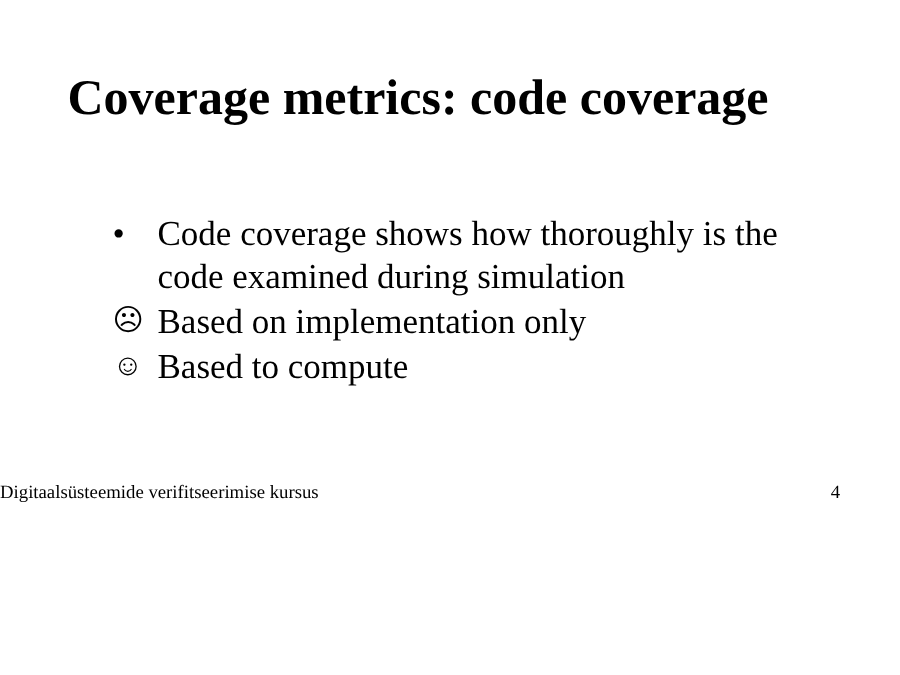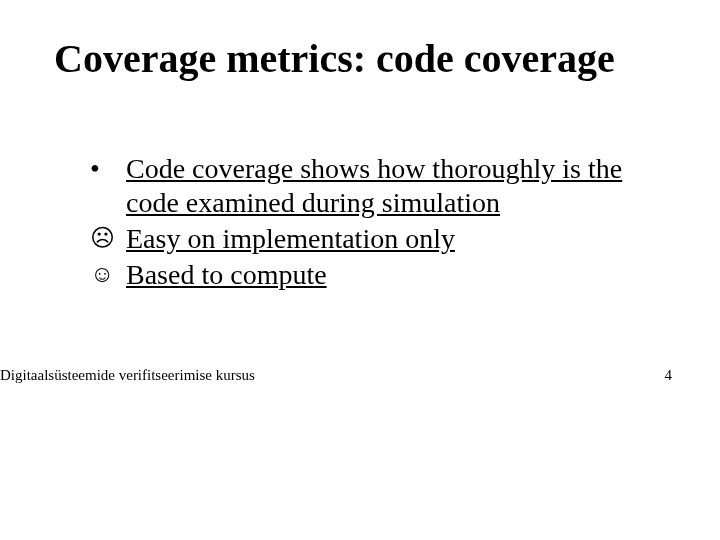--- a/index.html
+++ b/index.html
@@ -10,20 +10,21 @@
     background: #ffffff;
     font-family: "Times New Roman", Times, serif;
     color: #000000;
     overflow: hidden;
   }
   .slide {
     position: relative;
     width: 720px;
     height: 412px;
     box-sizing: border-box;
+    margin-top: 19px;
   }
   .title {
     position: absolute;
     top: 36px;
     left: 54px;
     right: 54px;
     font-size: 40px;
     font-weight: bold;
     line-height: 1.15;
   }
@@ -49,21 +50,20 @@
     font-size: 28px;
     line-height: 1.22;
   }
   .face {
     font-family: "Segoe UI Symbol", "Arial Unicode MS", sans-serif;
     font-size: 24px;
     line-height: 1.35;
   }
   .bullet-text {
     flex: 1 1 auto;
-    text-decoration: underline;
   }
   .footer-center {
     position: absolute;
     bottom: 28px;
     left: 0;
     right: 0;
     text-align: left;
     font-size: 15px;
   }
   .footer-number {
@@ -82,21 +82,21 @@
 
   <div class="content">
 
     <div class="bullet-row">
       <div class="bullet-mark dot">•</div>
       <div class="bullet-text">Code coverage shows how thoroughly is the code examined during simulation</div>
     </div>
 
     <div class="bullet-row">
       <div class="bullet-mark face">☹</div>
-      <div class="bullet-text">Easy on implementation only</div>
+      <div class="bullet-text">Based on implementation only</div>
     </div>
 
     <div class="bullet-row">
       <div class="bullet-mark face">☺</div>
       <div class="bullet-text">Based to compute</div>
     </div>
 
   </div>
 
   <div class="footer-center">Digitaalsüsteemide verifitseerimise kursus</div>

